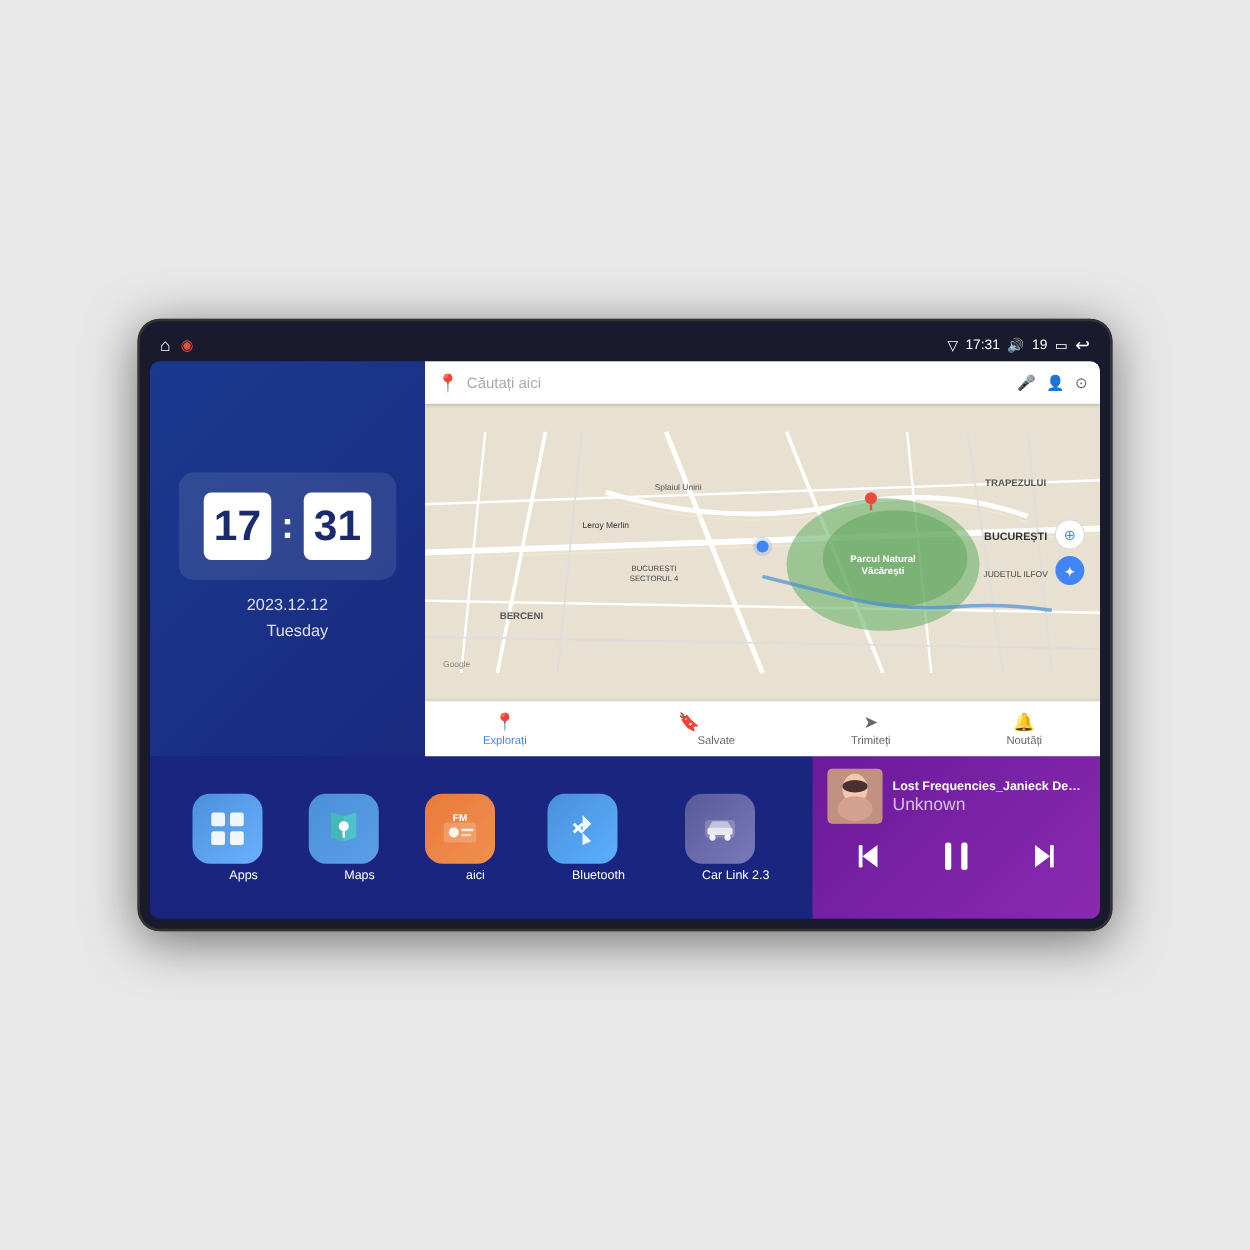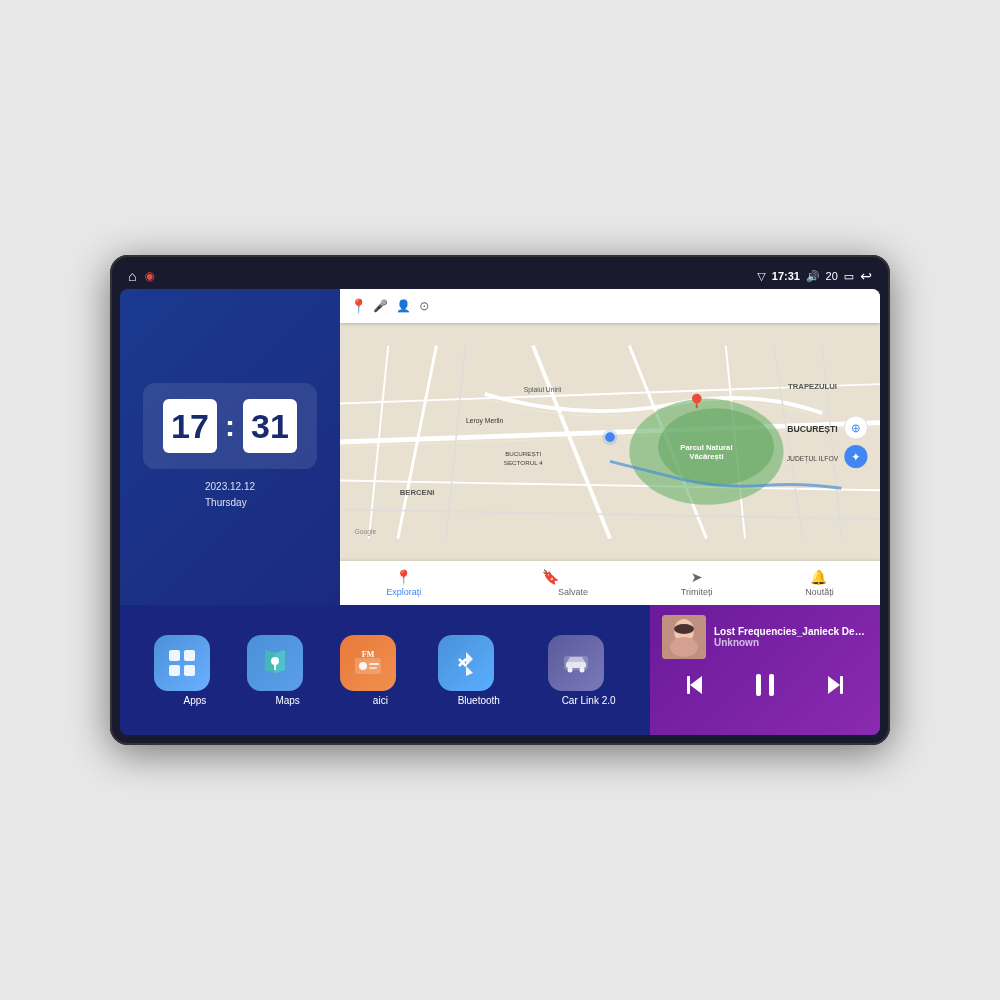--- a/index.html
+++ b/index.html
@@ -98,22 +98,22 @@
 
     .clock-sep {
       color: white;
       font-size: 30px;
       font-weight: bold;
       padding: 0 2px;
     }
 
     .date-text {
       color: rgba(255,255,255,0.85);
-      font-size: 10px;
-      text-align: left;
+      font-size: 13px;
+      text-align: right;
       line-height: 1.6;
     }
 
     
     .right-panel {
       flex: 1;
       background: #e8e0d0;
       display: flex;
       flex-direction: column;
       position: relative;
@@ -221,21 +221,21 @@
 
     .app-label {
       color: white;
       font-size: 10px;
       text-align: center;
       margin-left: 25px;
     }
 
     .app-icon-apps { background: linear-gradient(135deg, #4a90d9, #6ab0ff); }
     .app-icon-maps { background: linear-gradient(135deg, #4a90d9, #5a9fe8); }
-    .app-icon-radio { background: linear-gradient(135deg, #e87a3a, #f09050); font-family: Liberation Serif, serif; }
+    .app-icon-radio { background: linear-gradient(135deg, #e87a3a, #f09050); }
     .app-icon-bluetooth { background: linear-gradient(135deg, #4a90d9, #5aafff); }
     .app-icon-carlink { background: linear-gradient(135deg, #5a5a9a, #7a7aba); }
 
     
     .music-player {
       width: 230px;
       background: linear-gradient(135deg, #6a1a9a, #8a2ab0);
       display: flex;
       flex-direction: column;
       padding: 10px 12px;
@@ -270,22 +270,21 @@
       color: white;
       font-size: 10px;
       font-weight: bold;
       white-space: nowrap;
       overflow: hidden;
       text-overflow: ellipsis;
     }
 
     .music-artist {
       color: rgba(255,255,255,0.7);
-      font-size: 10px;
-      font-weight: bold;
+      font-size: 14px;
     }
 
     .music-controls {
       display: flex;
       align-items: center;
       justify-content: space-around;
       padding: 4px 0;
     }
 
     .control-btn {
@@ -306,48 +305,49 @@
 
 <div class="device-outer">
 
   <div class="status-bar">
     <div class="status-left">
       <span style="font-size:14px; color:white;">⌂</span>
       <span style="font-size:12px; color:#e74c3c;">◉</span>
     </div>
     <div class="status-right">
       <span style="font-size:11px;">▽</span>
-      <span style="font-size:11px; font-weight:bold;">17:31</span>
+      <span style="font-size:11px; font-weight:normal;">17:31</span>
       <span>🔊</span>
-      <span style="font-size:11px;">20</span>
+      <span style="font-size:11px;">19</span>
       <span style="font-size:11px;">▭</span>
       <span style="font-size:14px; cursor:pointer;">↩</span>
     </div>
   </div>
 
   <div class="screen">
 
     <div class="main-area">
 
       <div class="left-panel">
         <div class="clock-widget">
           <div class="clock-digit">17</div>
           <div class="clock-sep">:</div>
           <div class="clock-digit">31</div>
         </div>
         <div class="date-text">
           <span>2023.12.12</span><br>
-          <span>Thursday</span>
+          <span>Tuesday</span>
         </div>
       </div>
 
       <div class="right-panel">
 
         <div class="map-search-bar">
           <span class="map-pin-icon">📍</span>
+          <span class="map-search-text">Căutați aici</span>
           <div class="map-search-icons">
             <span>🎤</span>
             <span>👤</span>
             <span>⊙</span>
           </div>
         </div>
 
         <div class="map-body">
           <svg class="map-svg" viewBox="0 0 560 200" xmlns="http://www.w3.org/2000/svg">
 
@@ -482,21 +482,21 @@
         <div class="app-item">
           <div class="app-icon app-icon-carlink">
             <svg width="30" height="30" viewBox="0 0 30 30">
               <rect x="3" y="8" width="24" height="14" rx="3" fill="white" opacity="0.2"></rect>
               <path d="M 6 14 L 9 9 L 21 9 L 24 14" fill="white" opacity="0.5"></path>
               <rect x="5" y="14" width="20" height="6" rx="2" fill="white" opacity="0.8"></rect>
               <circle cx="9" cy="22" r="2.5" fill="white" opacity="0.9"></circle>
               <circle cx="21" cy="22" r="2.5" fill="white" opacity="0.9"></circle>
             </svg>
           </div>
-          <span class="app-label">Car Link 2.0</span>
+          <span class="app-label">Car Link 2.3</span>
         </div>
 
       </div>
 
       <div class="music-player">
         <div class="music-info">
           <div class="music-thumb">
 
             <svg width="44" height="44" viewBox="0 0 44 44">
               <rect width="44" height="44" fill="#c09080"></rect>

